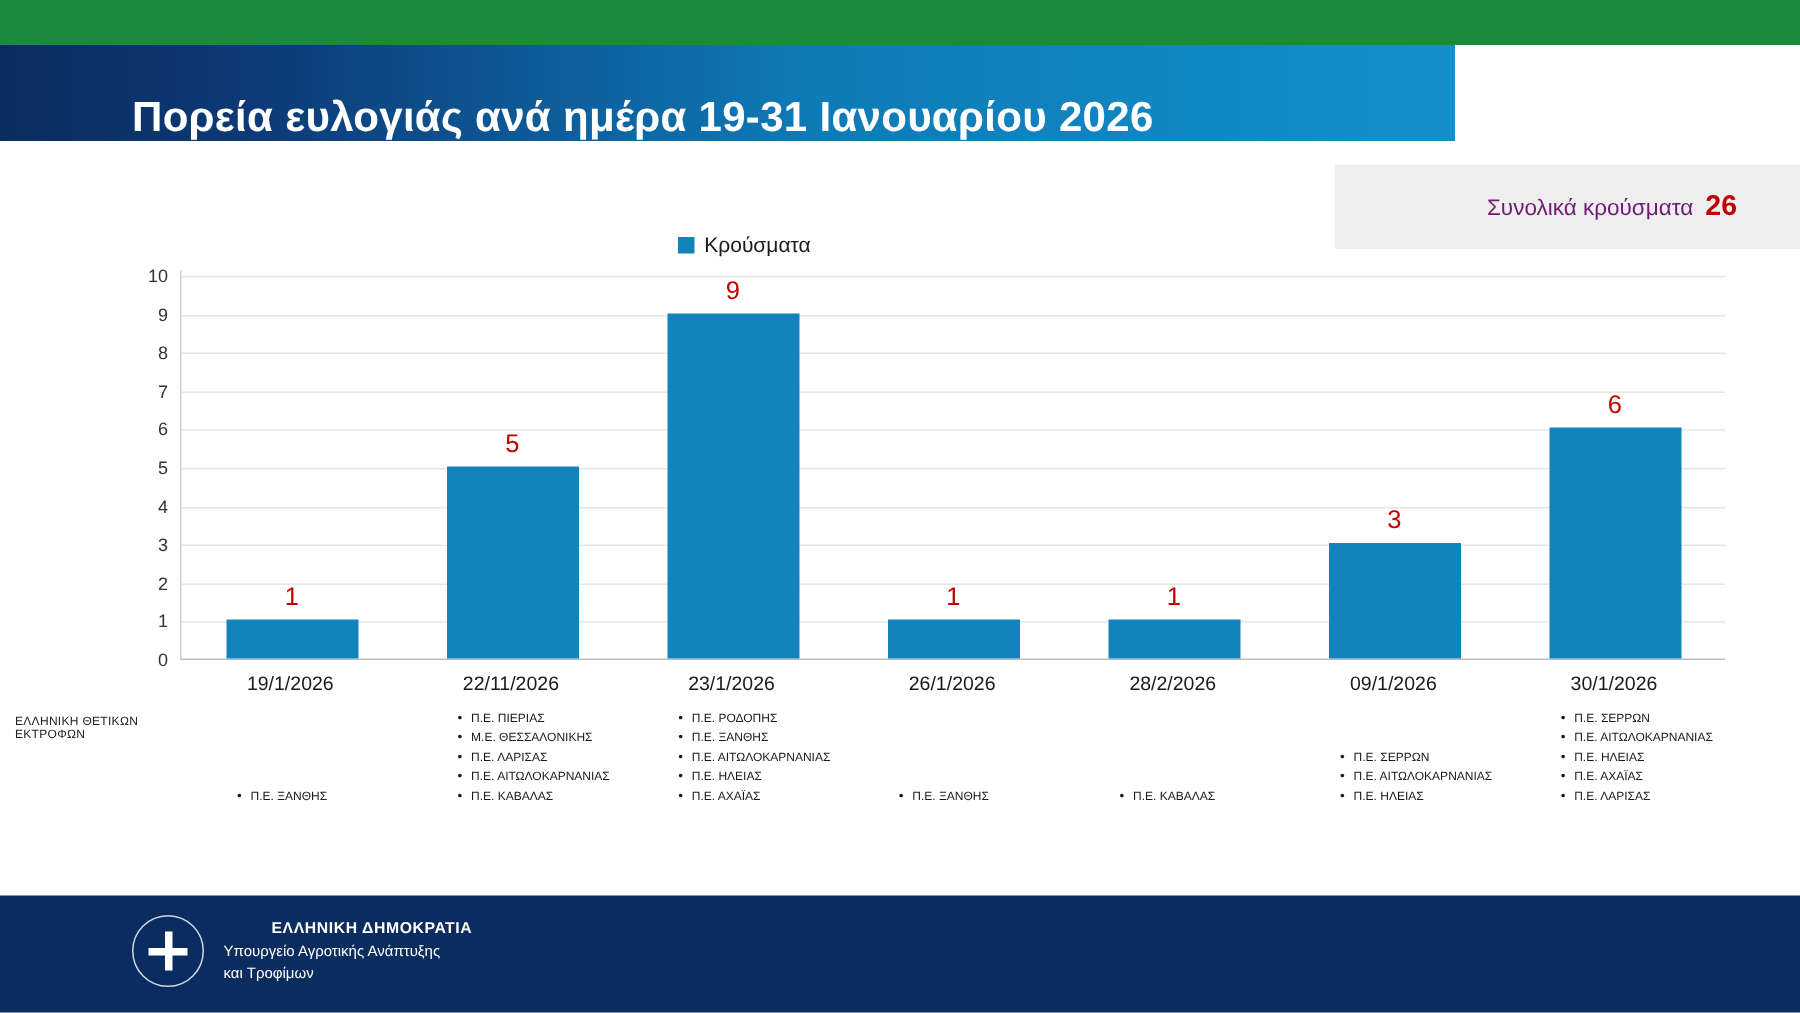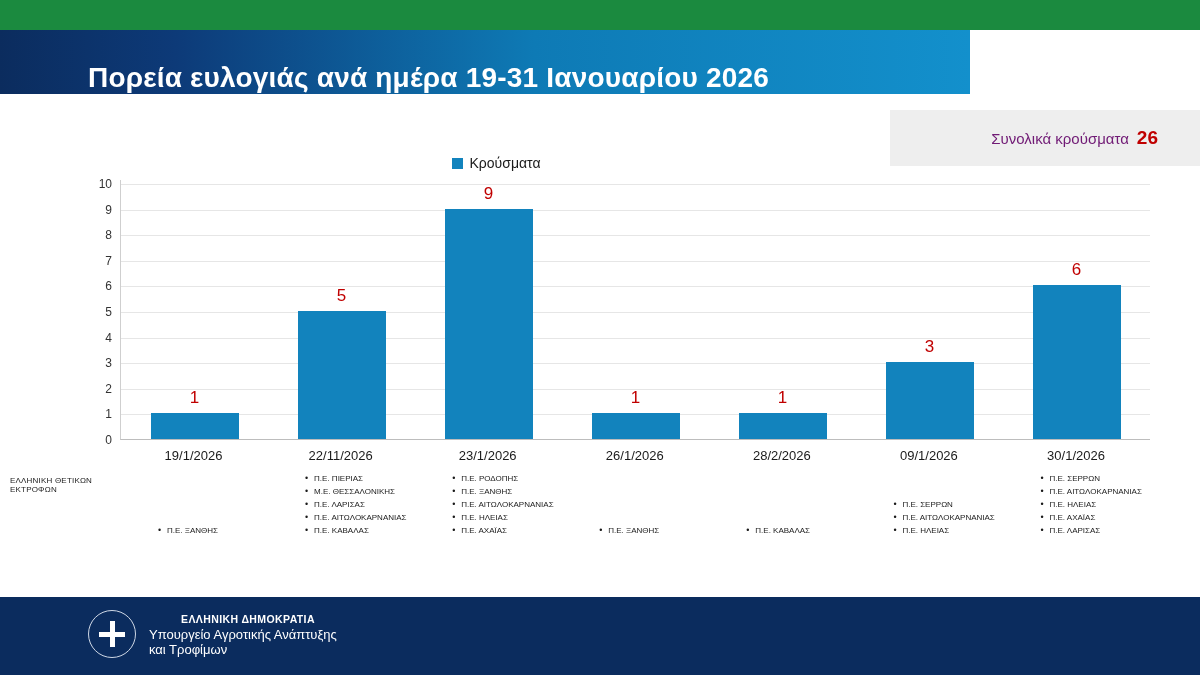--- a/index.html
+++ b/index.html
@@ -273,21 +273,21 @@
   .footer-text-l1 {
     color: #ffffff;
     font-size: 10.5px;
     font-weight: bold;
     letter-spacing: 0.4px;
     line-height: 15px;
     padding-left: 32px;
   }
   .footer-text-l2, .footer-text-l3 {
     color: #ffffff;
-    font-size: 13px;
+    font-size: 10px;
     line-height: 15px;
   }
   .footer-right {
     position: absolute;
     right: 88px;
     top: 22px;
     text-align: left;
     color: #ffffff;
     font-size: 10.5px;
     line-height: 15px;

